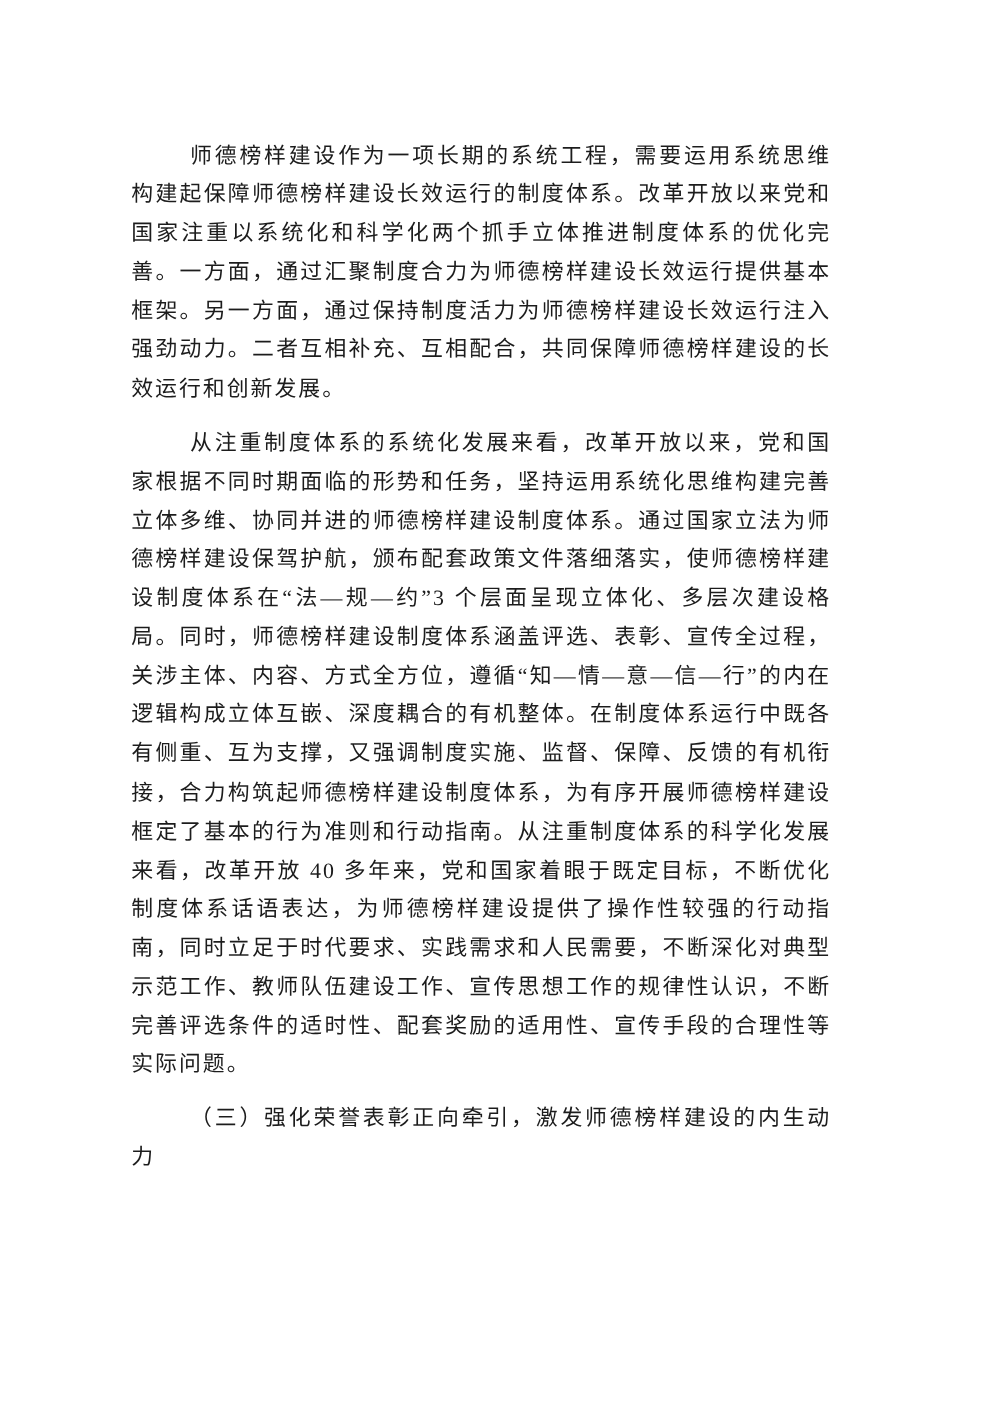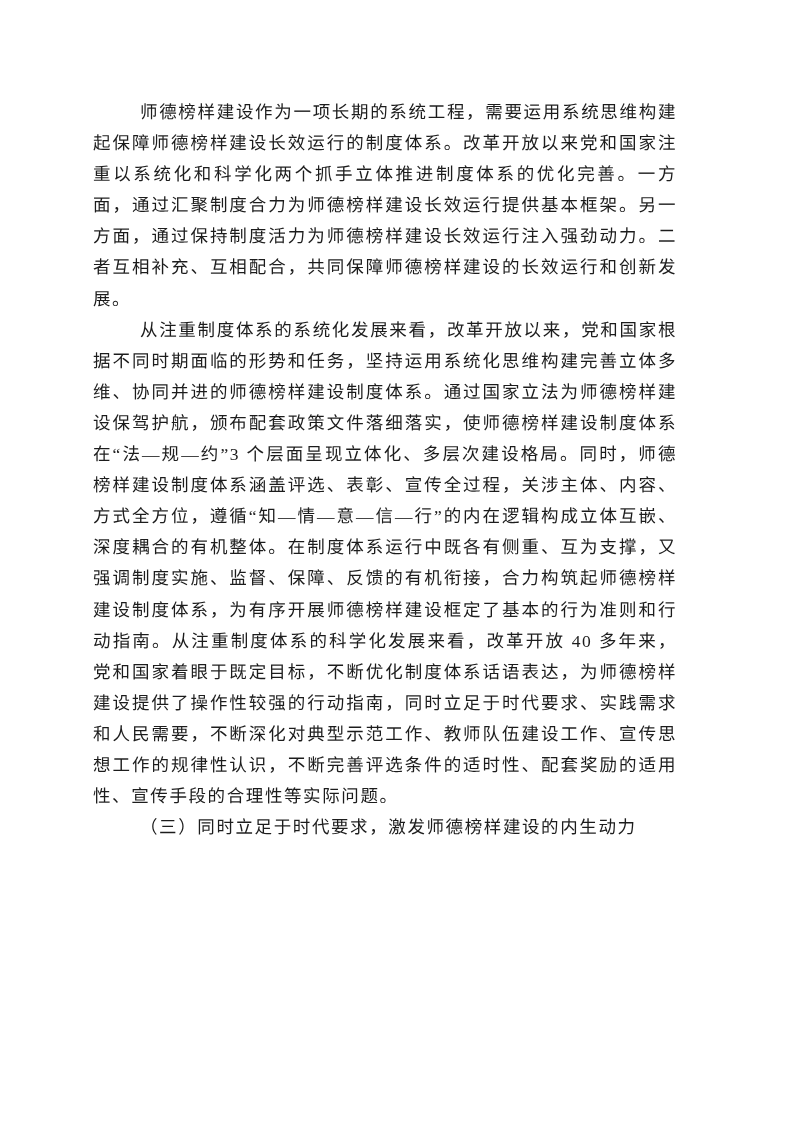--- a/index.html
+++ b/index.html
@@ -21,30 +21,30 @@
     width: 584px;
     font-family: "Liberation Serif", "DejaVu Serif", serif;
     font-size: 17.5px;
     line-height: 31.1px;
     letter-spacing: 1.6px;
     color: #1c1c1c;
     text-align: justify;
     text-justify: inter-character;
   }
   .text-block p {
-    margin: 0;
+    margin: 12px;
     padding: 0;
     text-indent: 47px;
   }
   .section-heading {
     font-weight: normal;
   }
 </style>
 </head>
 <body>
 
 <div class="page">
   <div class="text-block">
     <p>师德榜样建设作为一项长期的系统工程，需要运用系统思维构建起保障师德榜样建设长效运行的制度体系。改革开放以来党和国家注重以系统化和科学化两个抓手立体推进制度体系的优化完善。一方面，通过汇聚制度合力为师德榜样建设长效运行提供基本框架。另一方面，通过保持制度活力为师德榜样建设长效运行注入强劲动力。二者互相补充、互相配合，共同保障师德榜样建设的长效运行和创新发展。</p>
     <p>从注重制度体系的系统化发展来看，改革开放以来，党和国家根据不同时期面临的形势和任务，坚持运用系统化思维构建完善立体多维、协同并进的师德榜样建设制度体系。通过国家立法为师德榜样建设保驾护航，颁布配套政策文件落细落实，使师德榜样建设制度体系在“法—规—约”3 个层面呈现立体化、多层次建设格局。同时，师德榜样建设制度体系涵盖评选、表彰、宣传全过程，关涉主体、内容、方式全方位，遵循“知—情—意—信—行”的内在逻辑构成立体互嵌、深度耦合的有机整体。在制度体系运行中既各有侧重、互为支撑，又强调制度实施、监督、保障、反馈的有机衔接，合力构筑起师德榜样建设制度体系，为有序开展师德榜样建设框定了基本的行为准则和行动指南。从注重制度体系的科学化发展来看，改革开放 40 多年来，党和国家着眼于既定目标，不断优化制度体系话语表达，为师德榜样建设提供了操作性较强的行动指南，同时立足于时代要求、实践需求和人民需要，不断深化对典型示范工作、教师队伍建设工作、宣传思想工作的规律性认识，不断完善评选条件的适时性、配套奖励的适用性、宣传手段的合理性等实际问题。</p>
-    <p class="section-heading">（三）同时立足于时代要求，激发师德榜样建设的内生动力</p>
+    <p class="section-heading">（三）强化荣誉表彰正向牵引，激发师德榜样建设的内生动力</p>
   </div>
 </div>
 
 </body></html>

